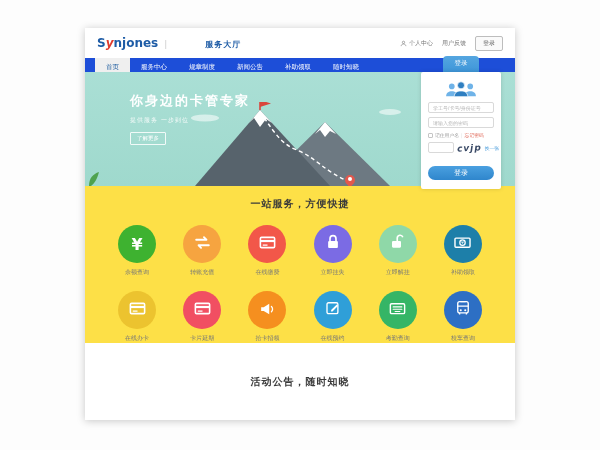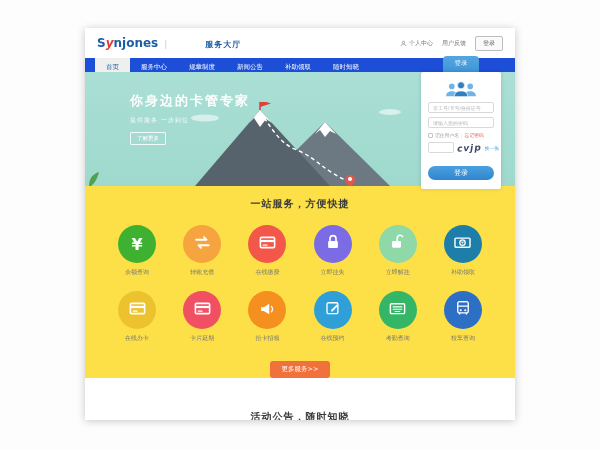--- a/index.html
+++ b/index.html
@@ -274,23 +274,20 @@
                   <rect x="5" y="3.5" width="14" height="15" rx="2.5" fill="none" stroke="#fff" stroke-width="1.8"></rect>
                   <path d="M5 9.5h14M8.5 3.5h7" fill="none" stroke="#fff" stroke-width="1.5"></path>
                   <circle cx="9" cy="15" r="1.4" fill="#fff"></circle>
                   <circle cx="15" cy="15" r="1.4" fill="#fff"></circle>
                   <path d="M7.5 18.5v2M16.5 18.5v2" stroke="#fff" stroke-width="1.8"></path>
                 </svg></span>
     </div>
     <div class="svc-label">校车查询</div>
   </div>
         </div>
-      <div class="more-wrap">
-        <span class="more-btn">更多服务&gt;&gt;</span>
-      </div>
     </div>
 
     <div class="ann">
       <div class="sec-title">活动公告，随时知晓</div>
 
     </div>
 
   </div>
 </div>
 

